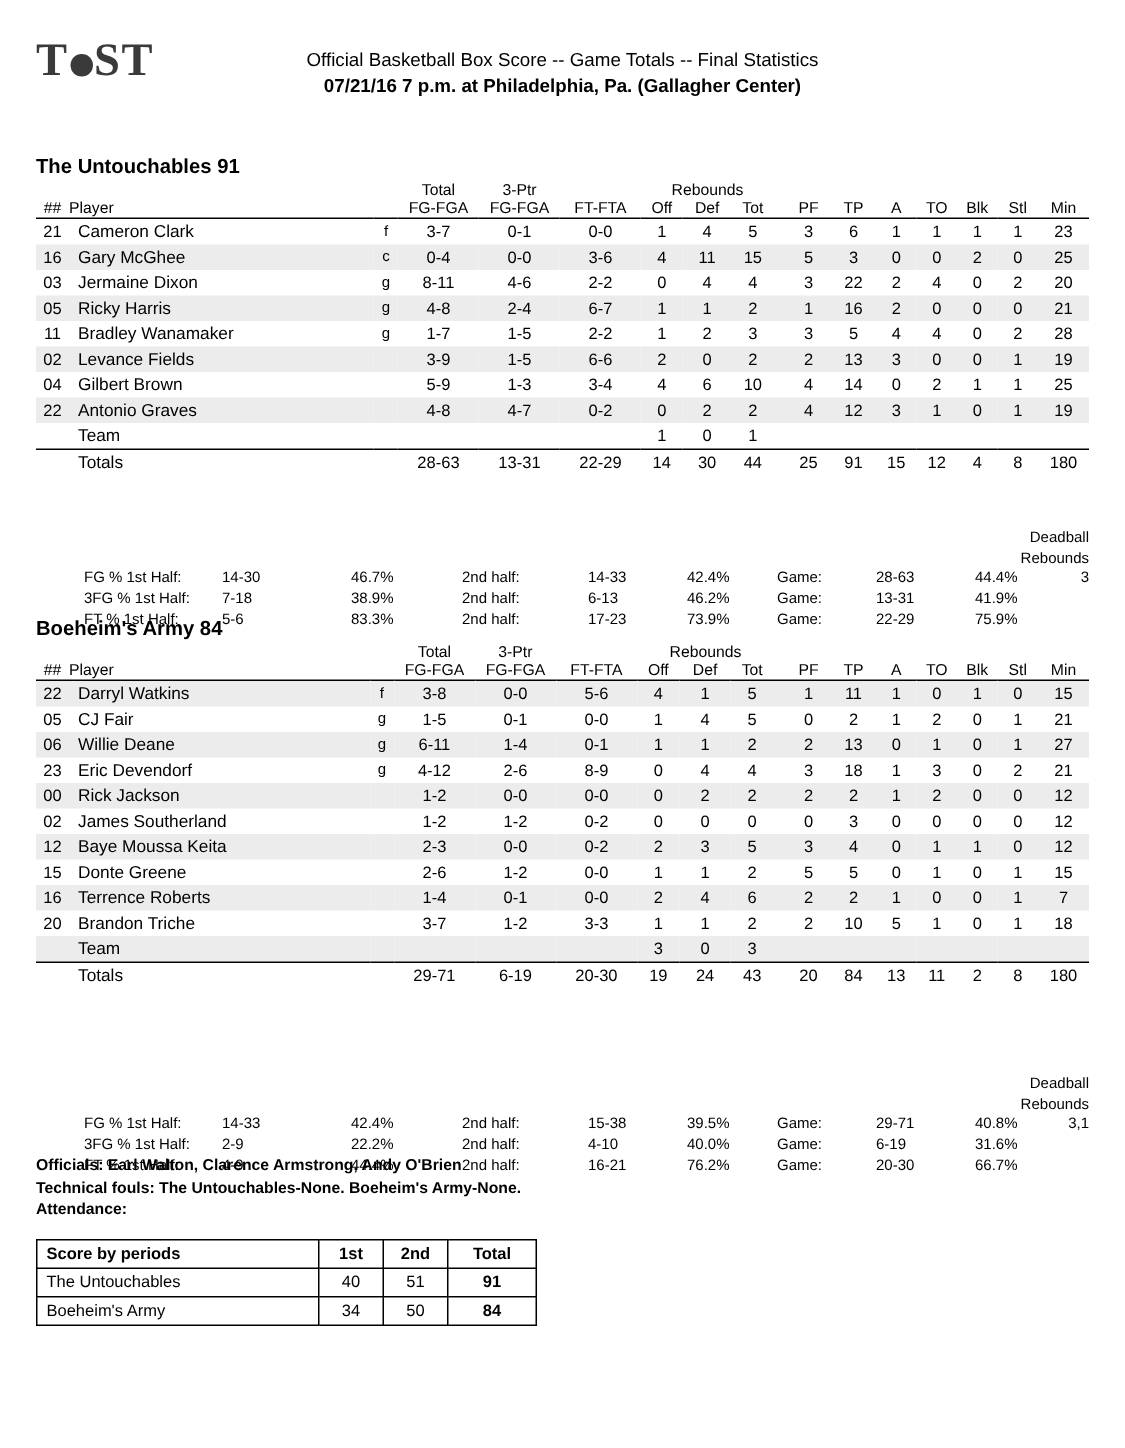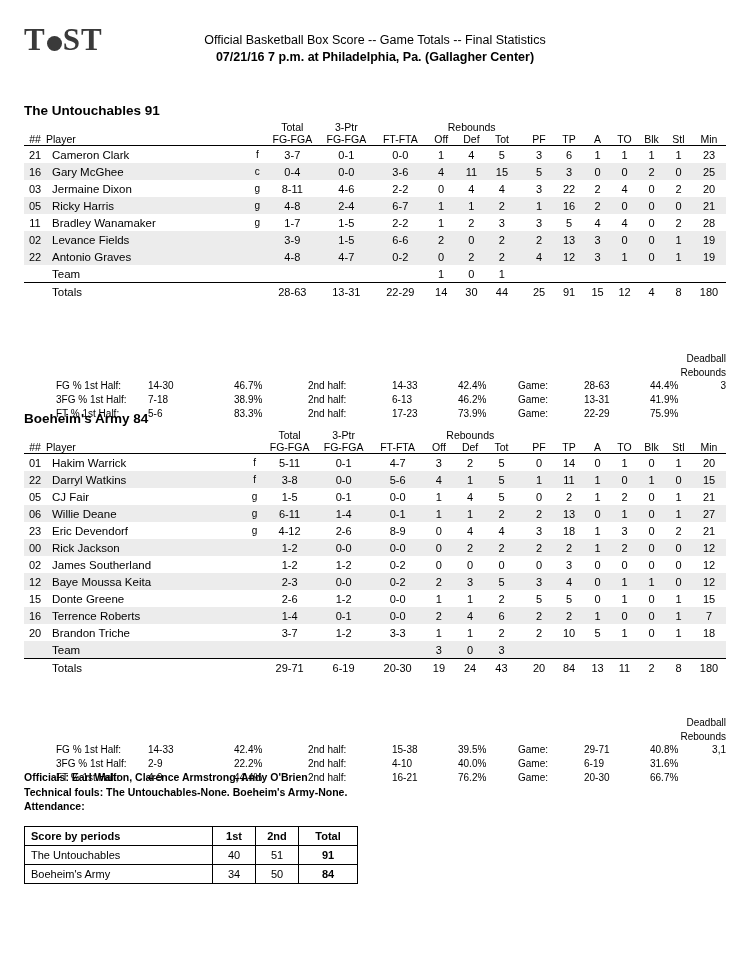--- a/index.html
+++ b/index.html
@@ -269,20 +269,39 @@
       <td class="st">0</td>
       <td class="st">2</td>
       <td></td>
       <td class="st">2</td>
       <td class="st">13</td>
       <td class="st">3</td>
       <td class="st">0</td>
       <td class="st">0</td>
       <td class="st">1</td>
       <td class="st">19</td>
+    </tr>
+    <tr class="prow">
+      <td class="num">04</td>
+      <td class="nm">Gilbert Brown</td>
+      <td class="pos"></td>
+      <td class="st">5-9</td>
+      <td class="st">1-3</td>
+      <td class="st">3-4</td>
+      <td class="st">4</td>
+      <td class="st">6</td>
+      <td class="st">10</td>
+      <td></td>
+      <td class="st">4</td>
+      <td class="st">14</td>
+      <td class="st">0</td>
+      <td class="st">2</td>
+      <td class="st">1</td>
+      <td class="st">1</td>
+      <td class="st">25</td>
     </tr>
     <tr class="prow alt">
       <td class="num">22</td>
       <td class="nm">Antonio Graves</td>
       <td class="pos"></td>
       <td class="st">4-8</td>
       <td class="st">4-7</td>
       <td class="st">0-2</td>
       <td class="st">0</td>
       <td class="st">2</td>
@@ -416,39 +435,20 @@
       <td style="width:8px;"></td>
       <td>PF</td>
       <td>TP</td>
       <td>A</td>
       <td>TO</td>
       <td>Blk</td>
       <td>Stl</td>
       <td>Min</td>
     </tr>
 
-    <tr class="prow">
-      <td class="num">01</td>
-      <td class="nm">Hakim Warrick</td>
-      <td class="pos">f</td>
-      <td class="st">5-11</td>
-      <td class="st">0-1</td>
-      <td class="st">4-7</td>
-      <td class="st">3</td>
-      <td class="st">2</td>
-      <td class="st">5</td>
-      <td></td>
-      <td class="st">0</td>
-      <td class="st">14</td>
-      <td class="st">0</td>
-      <td class="st">1</td>
-      <td class="st">0</td>
-      <td class="st">1</td>
-      <td class="st">20</td>
-    </tr>
     <tr class="prow alt">
       <td class="num">22</td>
       <td class="nm">Darryl Watkins</td>
       <td class="pos">f</td>
       <td class="st">3-8</td>
       <td class="st">0-0</td>
       <td class="st">5-6</td>
       <td class="st">4</td>
       <td class="st">1</td>
       <td class="st">5</td>

